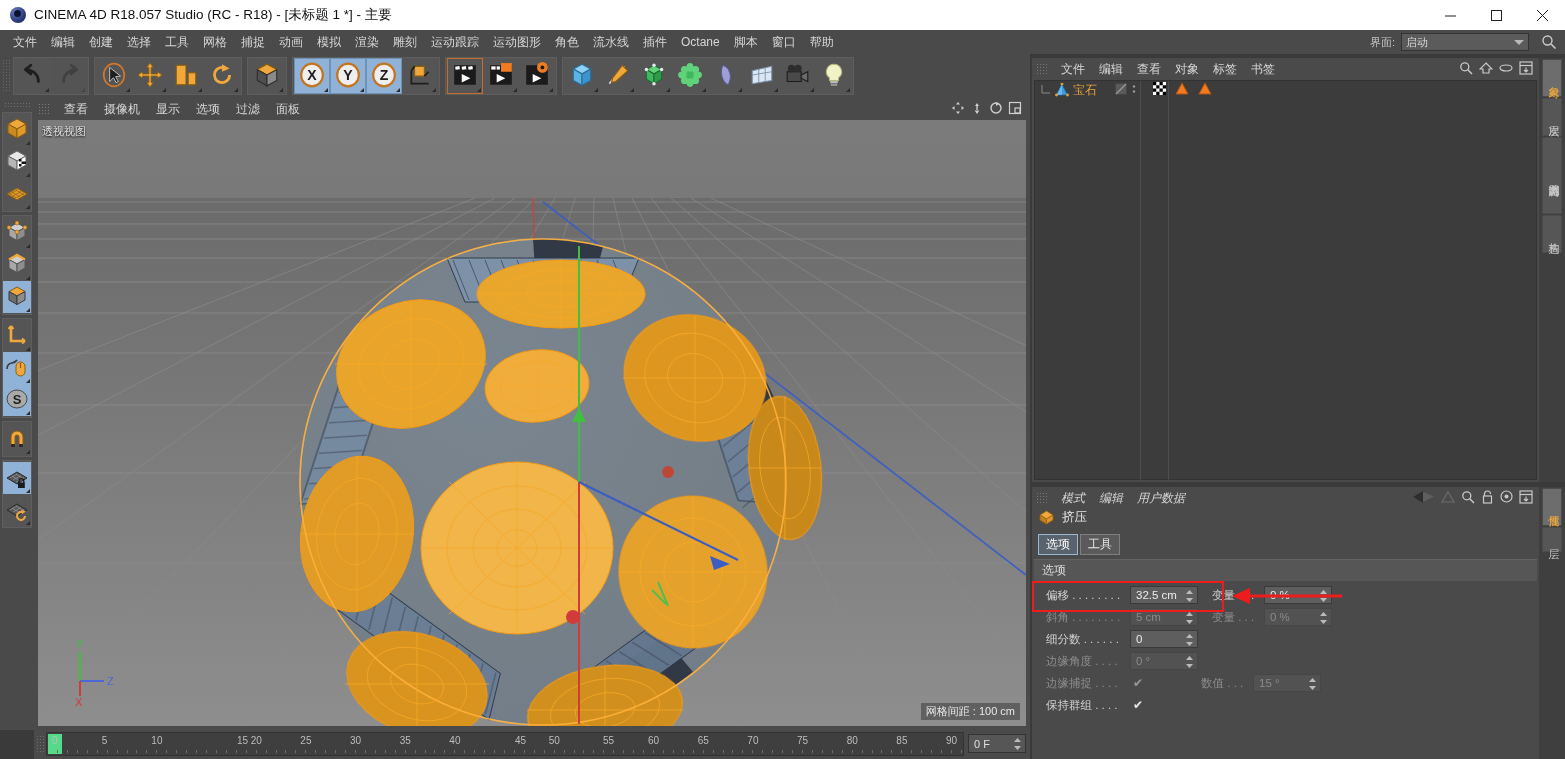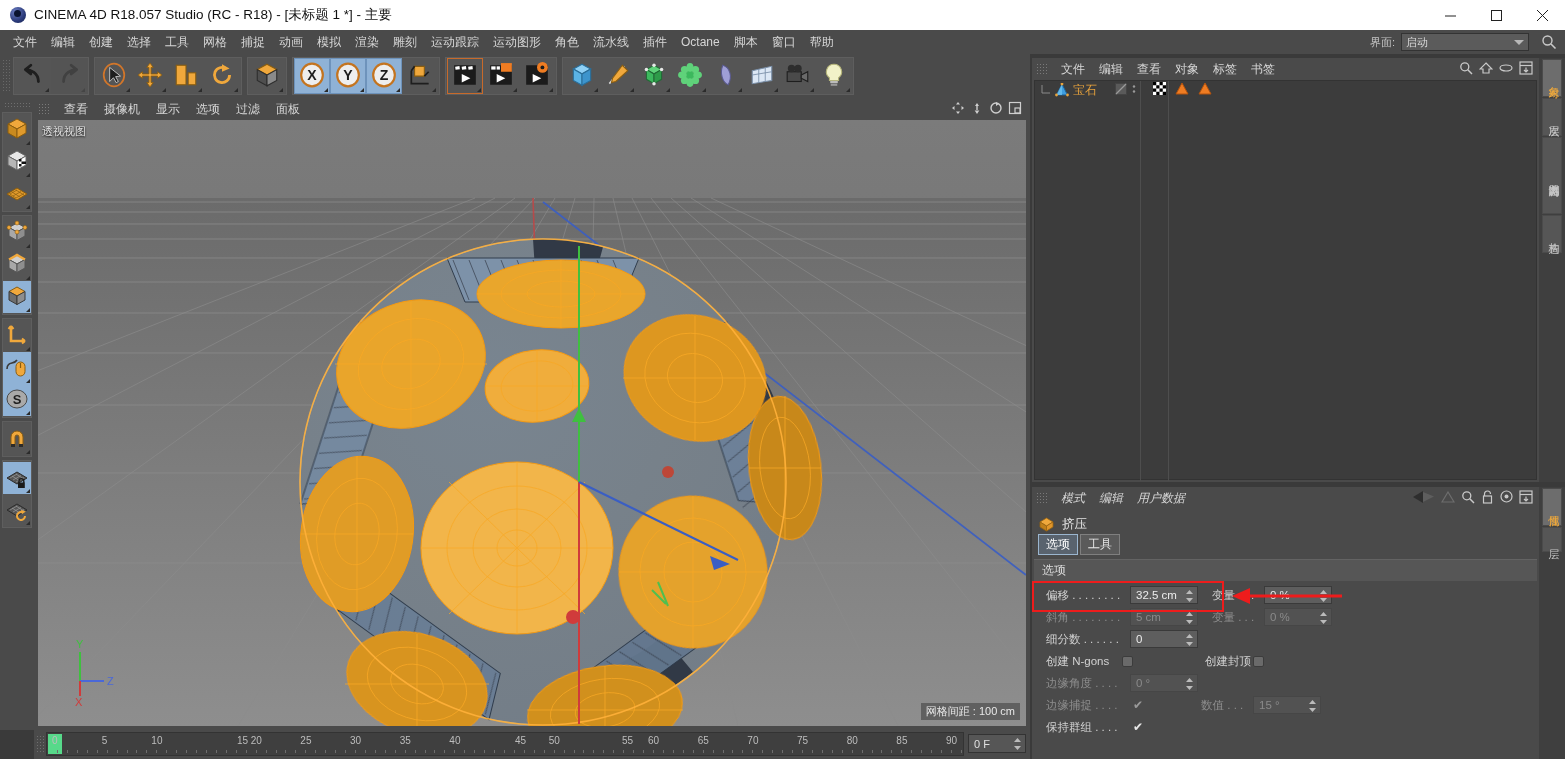--- a/index.html
+++ b/index.html
@@ -172,21 +172,21 @@
   }
   .obj-col {
     position: absolute; left: 105px; top: 0; width: 1px; height: 400px; background: #4e4e4e;
   }
   .obj-col2 { left: 133px; }
   .obj-row { display: flex; align-items: center; height: 18px; padding-left: 5px; gap: 4px; }
   .obj-name { font-size: 12px; color: #e8a33c; }
 
   .attrmgr { position: absolute; left: 1032px; top: 487px; width: 507px; height: 272px; background: #4a4a4a; }
   .attr-title {
-    display: flex; align-items: flex-end; gap: 7px; height: 24px; padding-left: 6px; background: #4a4a4a;
+    display: flex; align-items: flex-start; gap: 7px; height: 24px; padding-left: 6px; background: #4a4a4a;
   }
   .attr-title span { font-size: 12.5px; color: #e2e2e2; }
   .attr-tabs { display: flex; gap: 2px; padding: 1px 0 2px 6px; }
   .attr-tab {
     font-size: 12px; padding: 1px 7px; background: #5a5a5a; border: 1px solid #7f7f7f; color: #e6e6e6;
   }
   .attr-tab.on { background: #59636e; border-color: #9bb6cf; color: #ffffff; }
   .attr-section {
     background: #565656; font-size: 12px; color: #dcdcdc; padding: 2px 0 2px 8px; margin: 2px 2px 0;
     border-top: 1px solid #636363;
@@ -957,21 +957,21 @@
         <div class="tl-minor" style="left: 466.933px;"></div>
         <div class="tl-minor" style="left: 476.867px;"></div>
         <div class="tl-minor" style="left: 486.8px;"></div>
         <div class="tl-minor" style="left: 496.733px;"></div>
         <div class="tl-tick" style="left: 501.667px;">50</div>
         <div class="tl-minor" style="left: 506.667px;"></div>
         <div class="tl-minor" style="left: 516.6px;"></div>
         <div class="tl-minor" style="left: 526.533px;"></div>
         <div class="tl-minor" style="left: 536.467px;"></div>
         <div class="tl-minor" style="left: 546.4px;"></div>
-        <div class="tl-tick" style="left: 575px;">55</div>
+        <div class="tl-tick" style="left: 556px;">55</div>
         <div class="tl-minor" style="left: 556.333px;"></div>
         <div class="tl-minor" style="left: 566.267px;"></div>
         <div class="tl-minor" style="left: 576.2px;"></div>
         <div class="tl-minor" style="left: 586.133px;"></div>
         <div class="tl-minor" style="left: 596.067px;"></div>
         <div class="tl-tick" style="left: 601px;">60</div>
         <div class="tl-minor" style="left: 606px;"></div>
         <div class="tl-minor" style="left: 615.933px;"></div>
         <div class="tl-minor" style="left: 625.867px;"></div>
         <div class="tl-minor" style="left: 635.8px;"></div>
@@ -1214,26 +1214,20 @@
         <div class="row">
           <div class="lbl">细分数 . . . . . .</div>
           <div class="fld">
             <span>0</span>
             <span class="spin"><svg width="7" height="12" viewBox="0 0 7 12">
                 <path d="M3.5 0 L7 4 H0 Z M3.5 12 L7 8 H0 Z" fill="#bbb"></path>
               </svg></span>
           </div>
         </div>
         <div class="row">
-          <div class="lbl" style="width:auto;min-width:86px">创建 N-gons</div>
-          <div class="cbox"></div>
-          <div class="lbl2" style="width:auto;margin-left:58px">创建封顶</div>
-          <div class="cbox"></div>
-        </div>
-        <div class="row">
           <div class="lbl dim">边缘角度 . . . .</div>
           <div class="fld dis">
             <span>0 °</span>
             <span class="spin"><svg width="7" height="12" viewBox="0 0 7 12">
                 <path d="M3.5 0 L7 4 H0 Z M3.5 12 L7 8 H0 Z" fill="#bbb"></path>
               </svg></span>
           </div>
         </div>
         <div class="row">
           <div class="lbl dim">边缘捕捉 . . . .</div>

